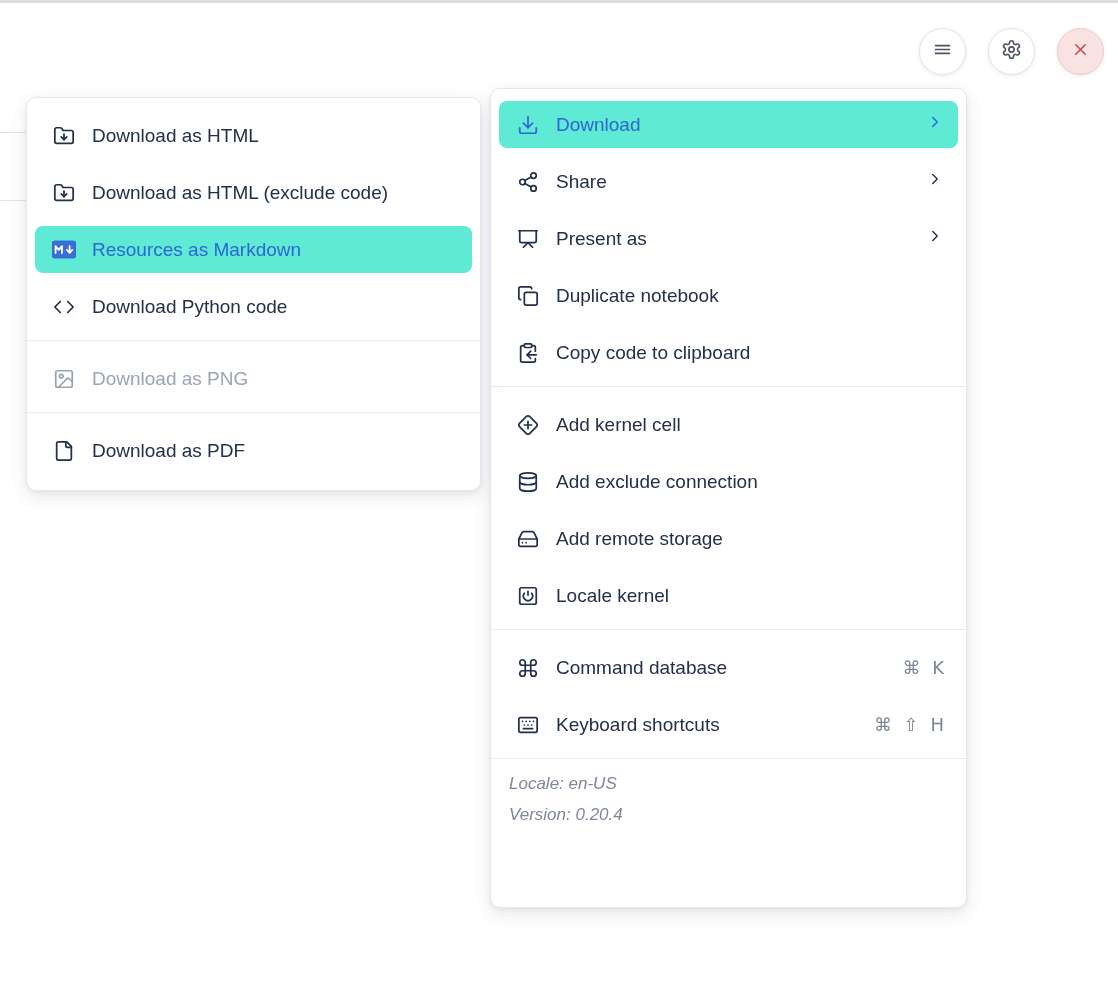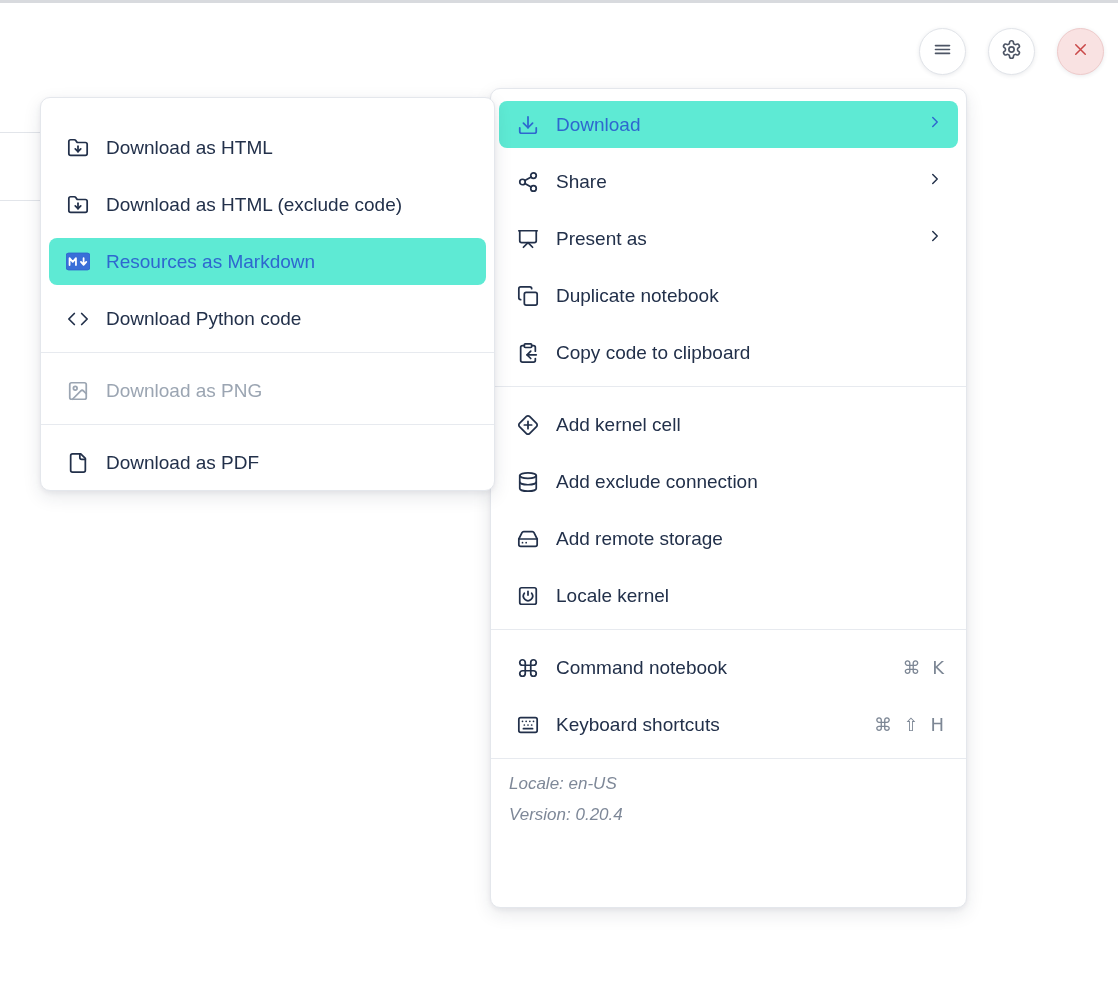--- a/index.html
+++ b/index.html
@@ -27,21 +27,21 @@
   .circle-btn.danger { background:#f9e2e2; border-color:#eecaca; }
   .circle-btn.danger svg { stroke:#ca4848; }
 
   
   .menu {
     position:absolute; background:#fff;
     border:1px solid #e4e7ec; border-radius:10px;
     box-shadow:0 6px 18px rgba(30,40,60,.10), 0 2px 5px rgba(30,40,60,.06);
   }
   .main-menu { left:490px; top:88px; width:477px; height:820px; padding-top:12px; z-index:1; }
-  .submenu   { left:40px;  top:97px; width:455px; height:394px; padding-top:26px; z-index:2; }
+  .submenu   { left:26px;  top:97px; width:455px; height:394px; padding-top:14px; z-index:2; }
 
   .menu-item {
     display:flex; align-items:center; gap:16px;
     height:47px; margin:0 8px 10px; padding:0 14px 0 17px;
     border-radius:8px; font-size:19px; color:#22304a; cursor:pointer;
   }
   .menu-item .ico { width:24px; height:24px; display:flex; align-items:center; justify-content:center; flex:none; }
   .menu-item svg { stroke:#22304a; }
   .menu-item .label { flex:1; white-space:nowrap; overflow:hidden; }
   .menu-item .chev svg { stroke:#22304a; }
@@ -218,21 +218,21 @@
     </div>
 
     <div class="separator"></div>
 
     <div class="menu-item">
       <span class="ico">
         <svg class="lic" width="22" height="22" viewBox="0 0 24 24">
             <path d="M15 6v12a3 3 0 1 0 3-3H6a3 3 0 1 0 3 3V6a3 3 0 1 0-3 3h12a3 3 0 1 0-3-3"></path>
           </svg>
       </span>
-      <span class="label">Command notebook</span>
+      <span class="label">Command database</span>
       <span class="shortcut">⌘ K</span>
     </div>
 
     <div class="menu-item">
       <span class="ico">
         <svg class="lic" width="22" height="22" viewBox="0 0 24 24">
             <rect width="20" height="16" x="2" y="4" rx="2"></rect>
             <path d="M6 8h.01M10 8h.01M14 8h.01M18 8h.01M8 12h.01M12 12h.01M16 12h.01M7 16h10"></path>
           </svg>
       </span>

